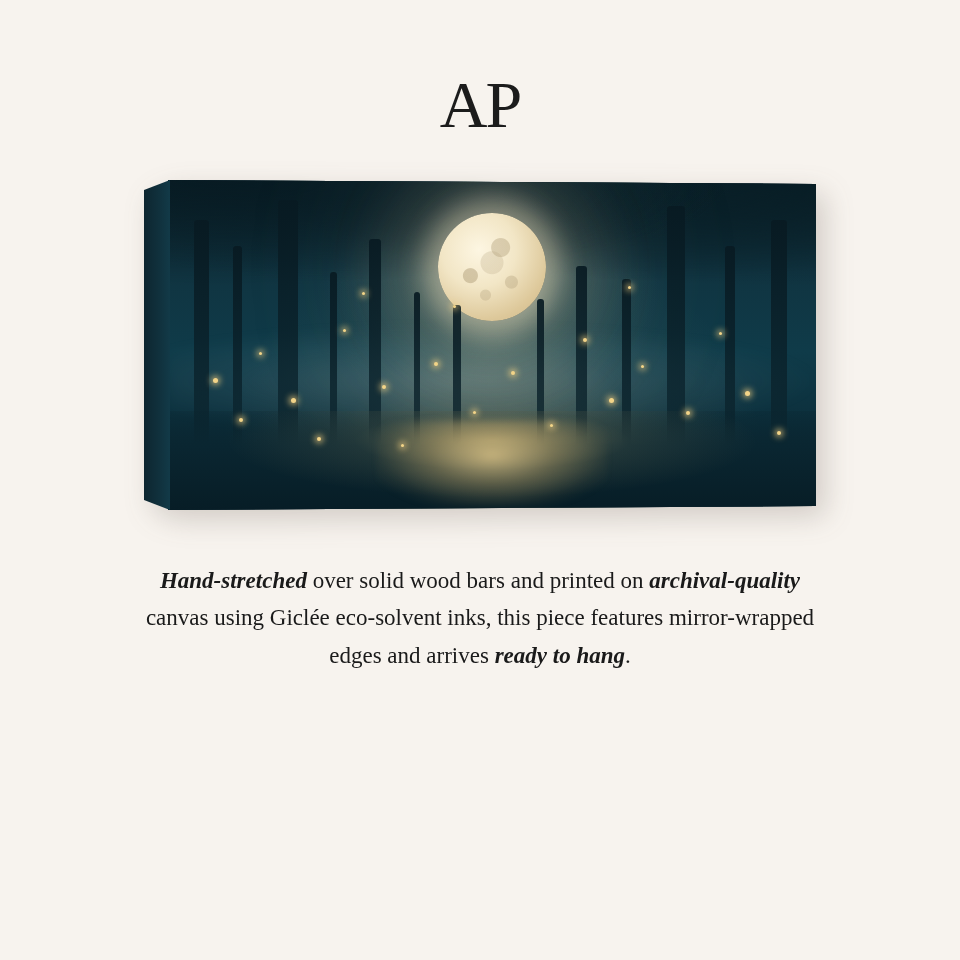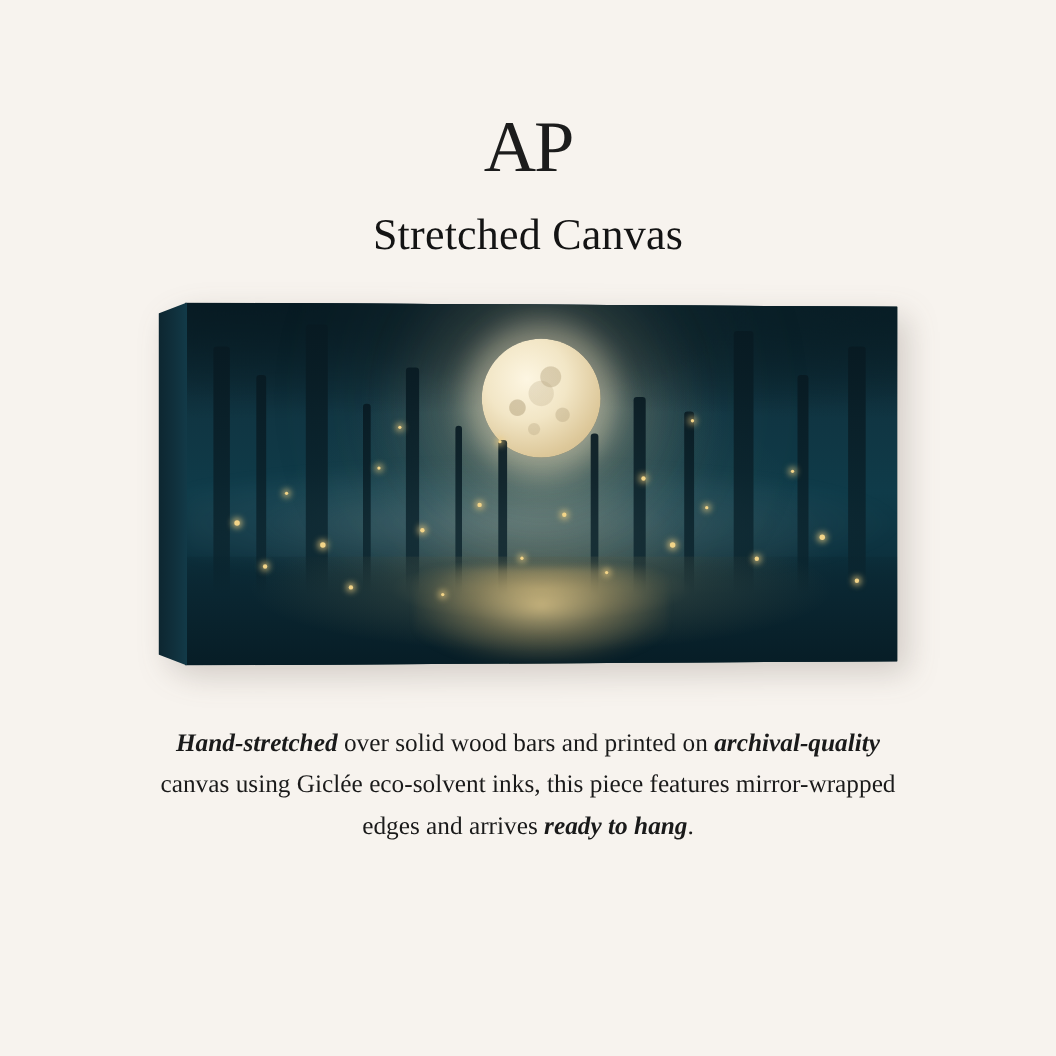--- a/index.html
+++ b/index.html
@@ -18,21 +18,21 @@
     width: 960px;
     height: 960px;
     background: #f7f3ee;
     display: flex;
     flex-direction: column;
     align-items: center;
   }
 
   
   .monogram {
-    margin-top: 101px;
+    margin-top: 72px;
     font-family: "Liberation Serif", serif;
     font-size: 66px;
     letter-spacing: -2px;
     color: #1c1c1c;
     line-height: 1;
     font-weight: 400;
   }
 
   
   .headline {
@@ -173,21 +173,20 @@
     font-weight: 700;
   }
 </style>
 </head>
 <body>
 
 <div class="page">
 
   <div class="monogram">AP</div>
 
-  <div class="headline">Stretched Canvas</div>
 
   <div class="canvas-wrap">
     <div class="canvas-side"></div>
     <div class="canvas-face">
       <div class="art">
         <div class="canopy"></div>
         <div class="mist"></div>
         <div class="moon"></div>
 
         <div class="trunk" style="left:4%;  width:15px; height:80%;"></div>

